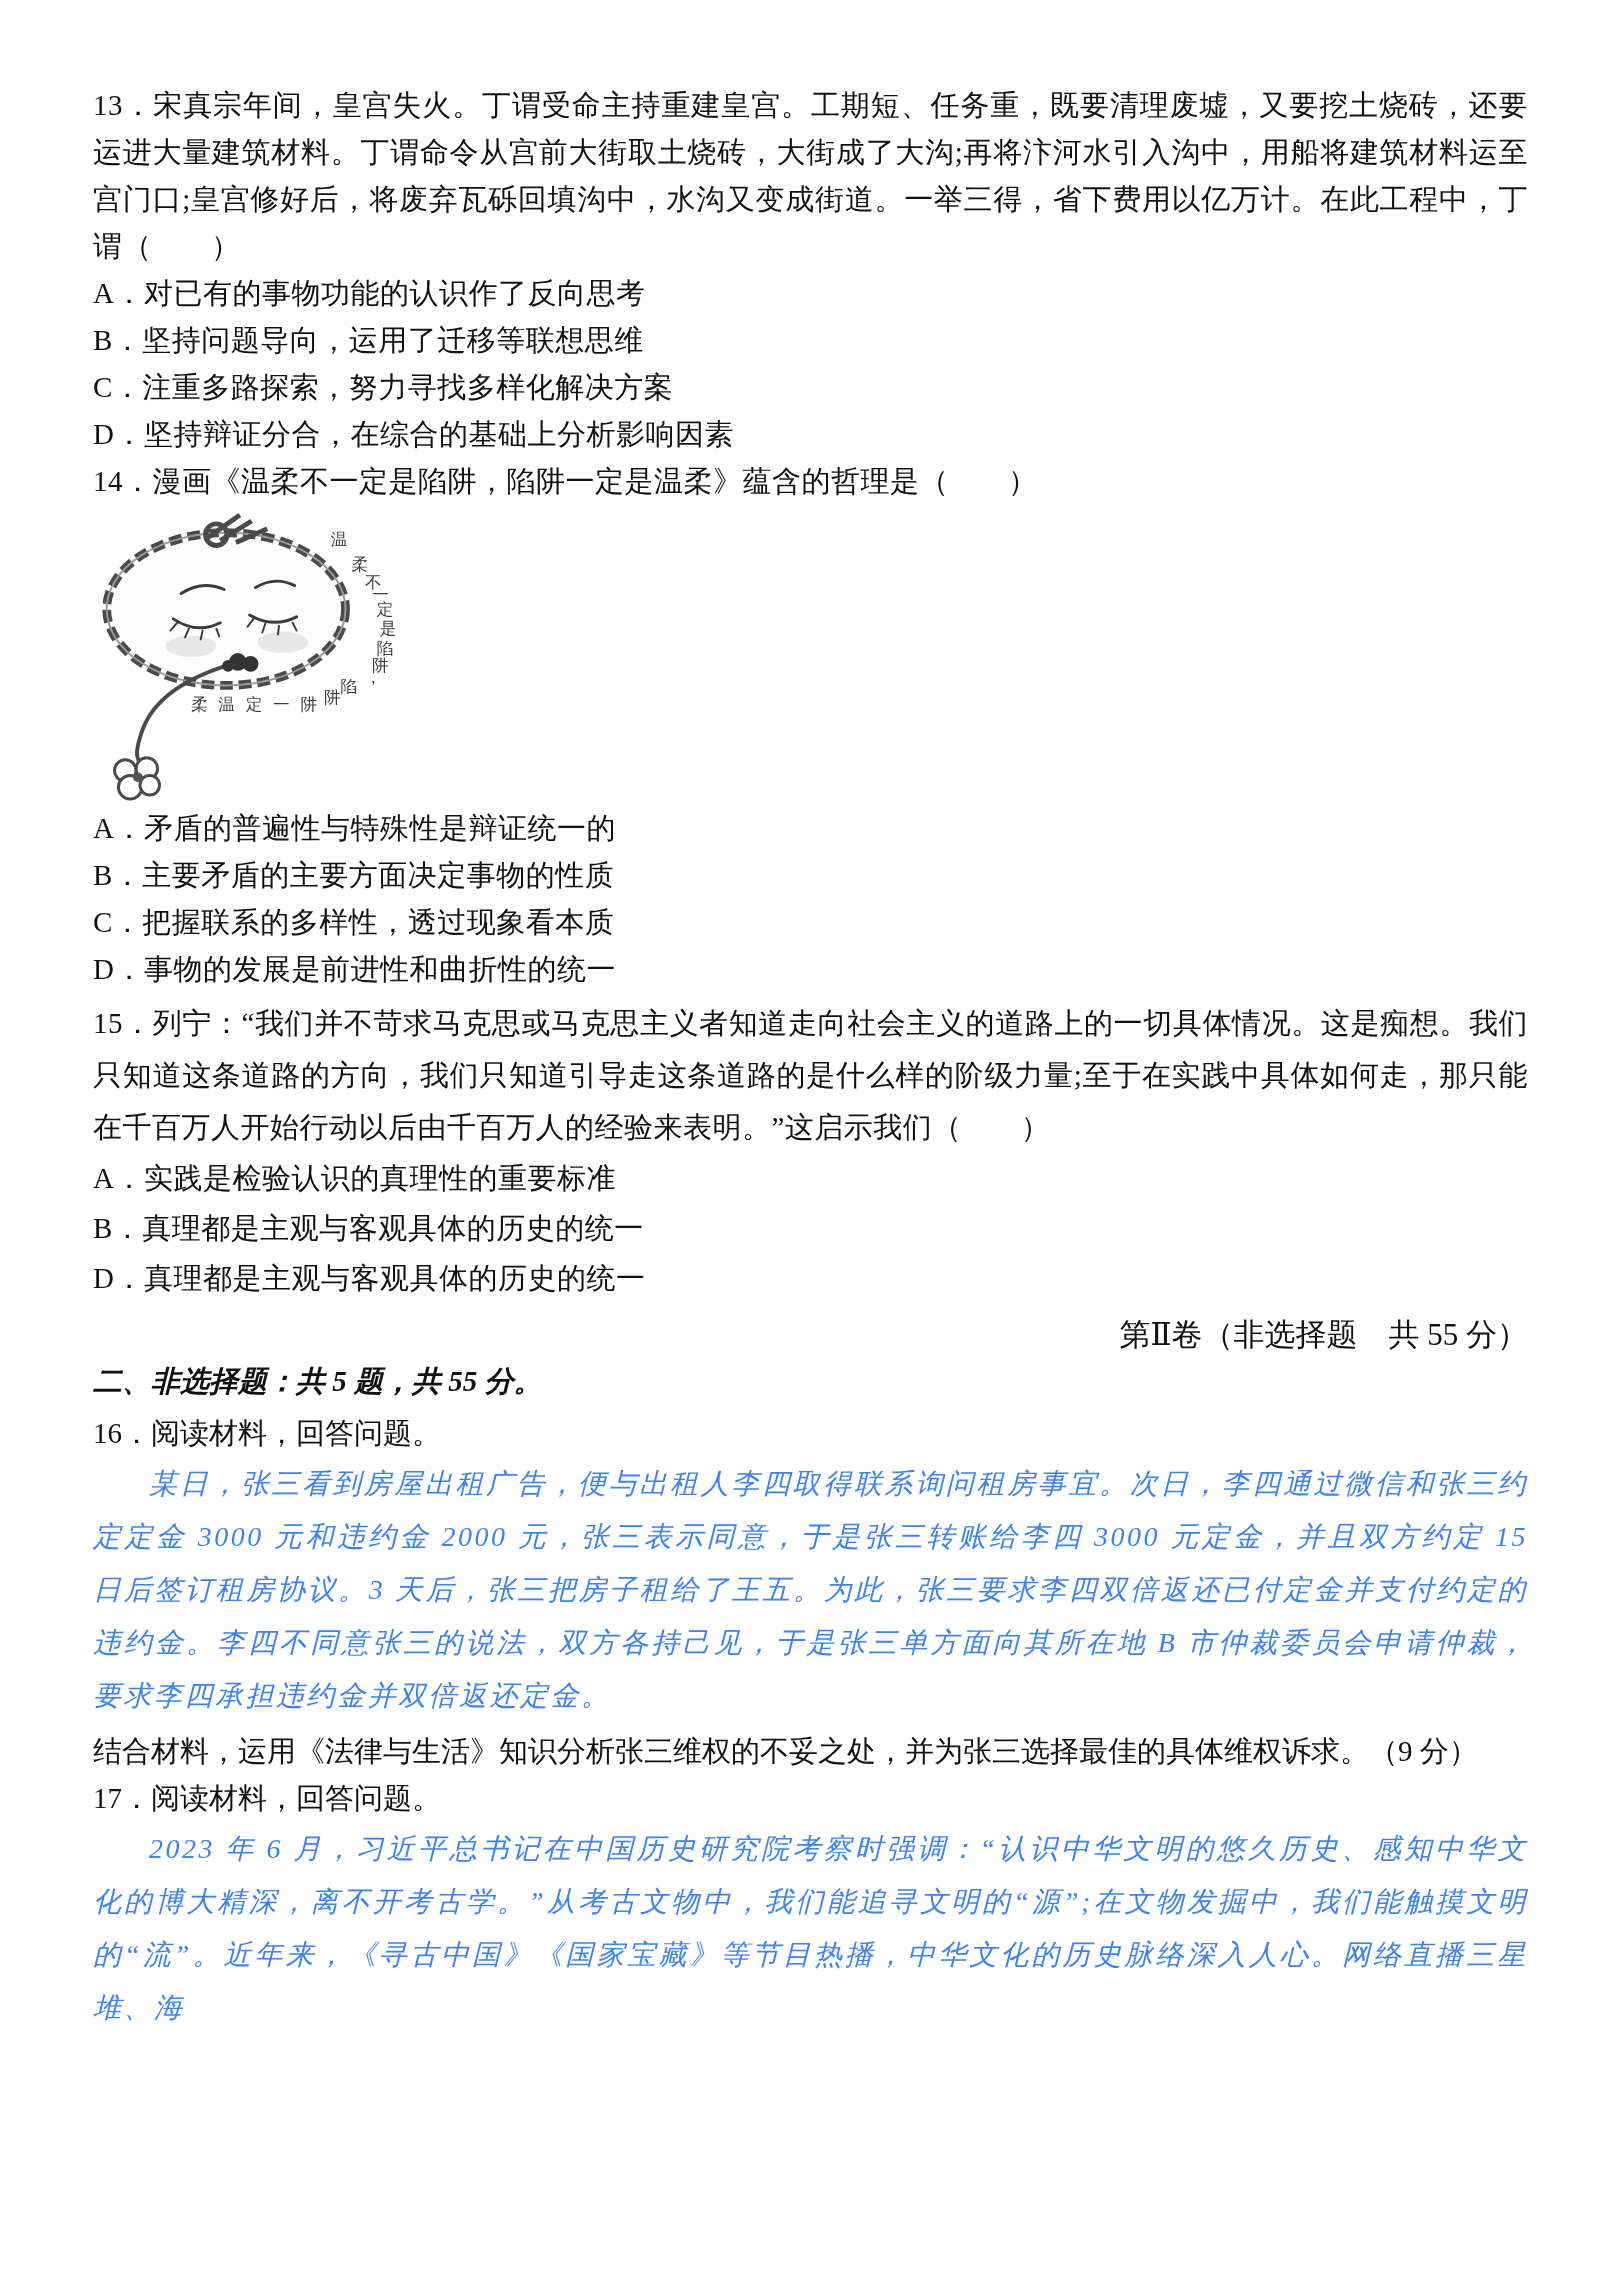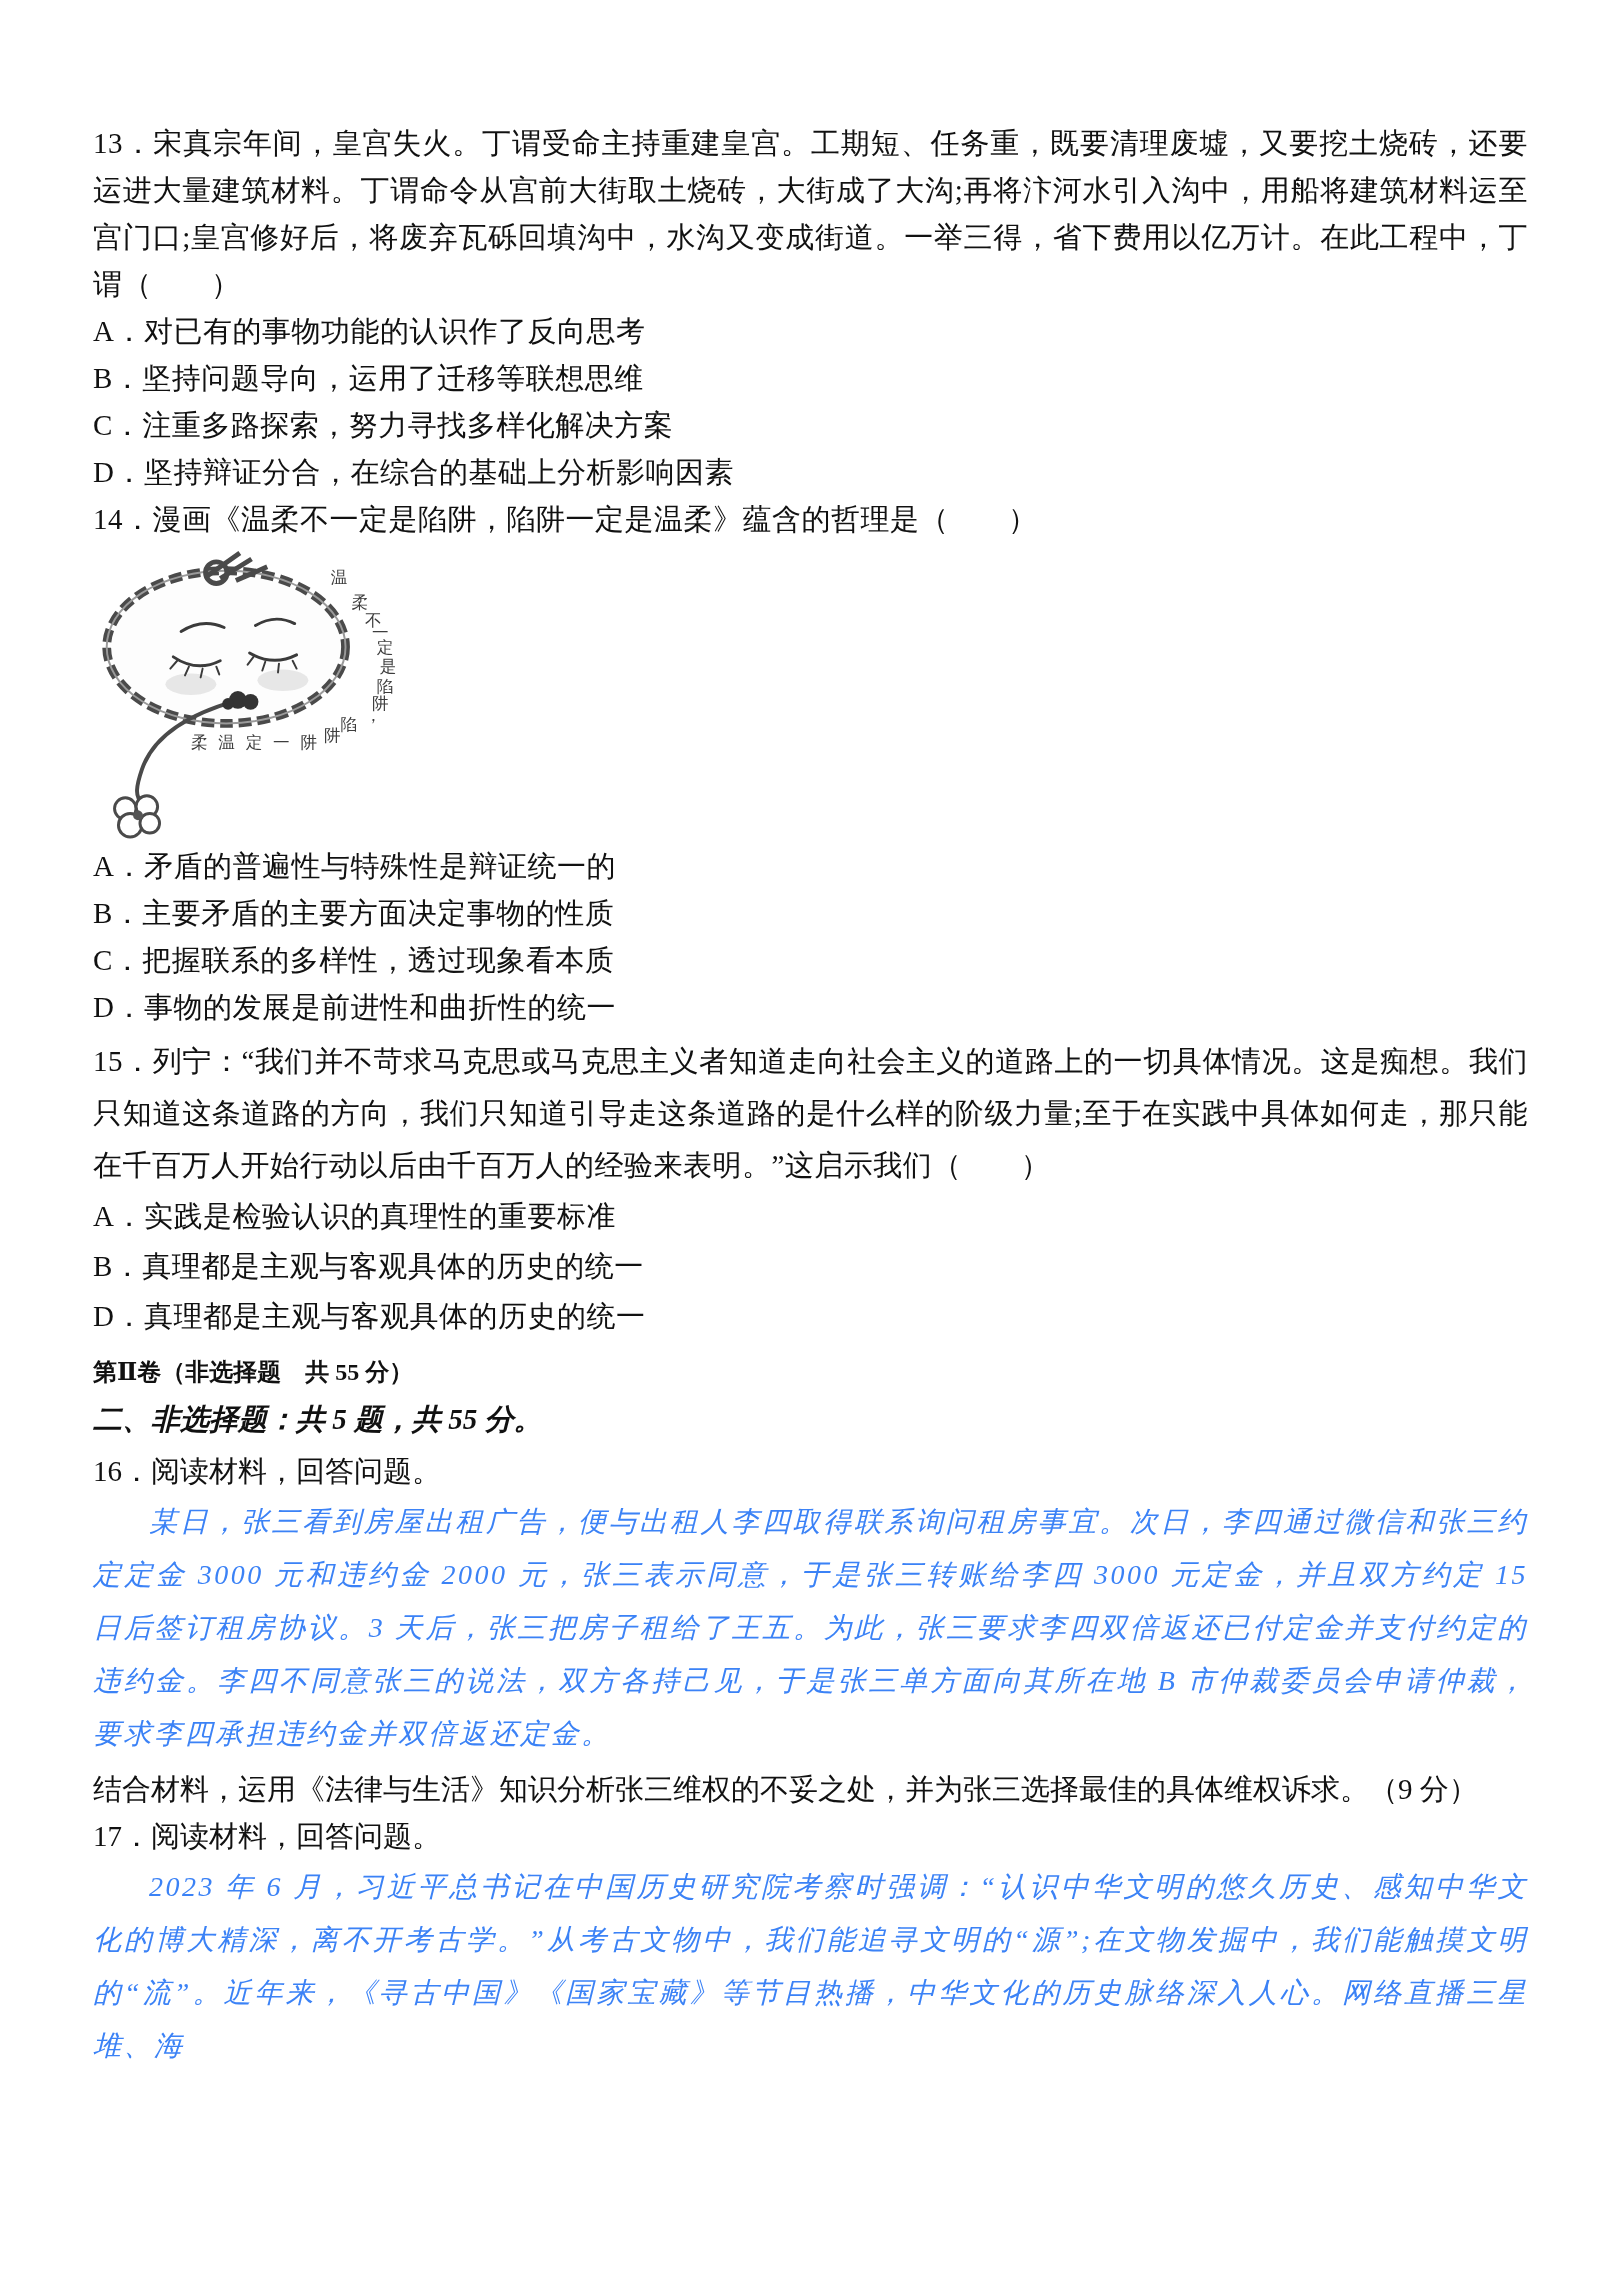--- a/index.html
+++ b/index.html
@@ -1,20 +1,20 @@
 <!DOCTYPE html>
 <html lang="zh"><head>
 <meta charset="utf-8">
 <style>
   html,body{margin:0;padding:0;background:#ffffff;}
   .page{
     position:relative;
     width:1621px;height:2294px;
     box-sizing:border-box;
-    padding:120px 93px 0 93px;
+    padding:82px 93px 0 93px;
     background:#ffffff;
     color:#111;
     font-family:"Liberation Serif","DejaVu Serif",serif;
     overflow:hidden;
   }
   p{margin:0;}
   .stem{
     font-size:29px;line-height:47px;
     letter-spacing:0.5px;
     text-align:justify;
@@ -32,22 +32,22 @@
     margin:5.9px 0 0 0;
   }
   .cartoon svg{display:block;}
   .arc-char{
     font-family:"Liberation Serif","DejaVu Serif",serif;
     font-size:17px;
     fill:#3d3d3d;
   }
   .bottom-caption{letter-spacing:11px;}
   .part2-heading{
-    font-size:24px;line-height:47px;
-    font-weight:bold;text-align:left;
+    font-size:31px;line-height:47px;
+    font-weight:normal;text-align:right;
     margin-top:7.8px;
   }
   .section-intro{
     font-size:29px;line-height:47px;
     font-weight:bold;
     font-style:italic;
   }
   .lead{
     font-size:29px;line-height:47px;
     margin-top:5.9px;

